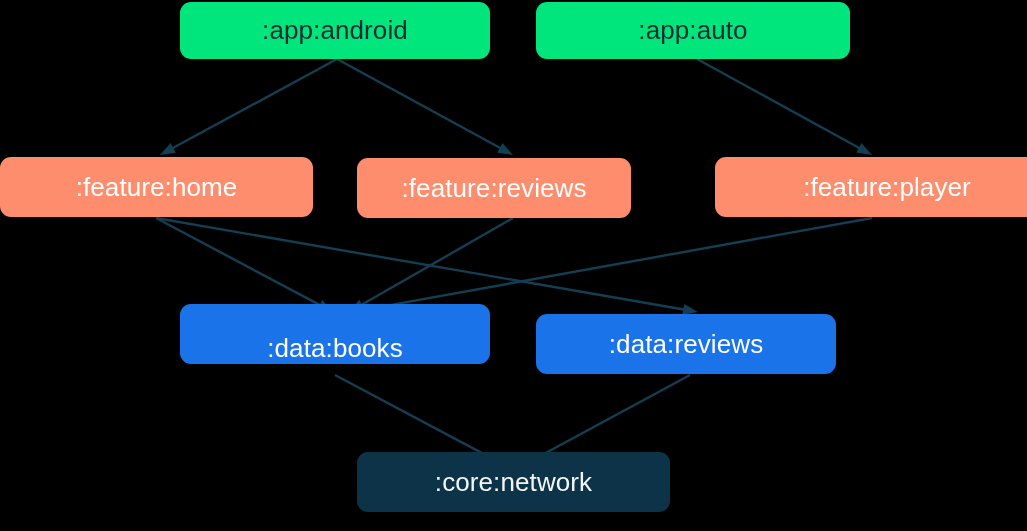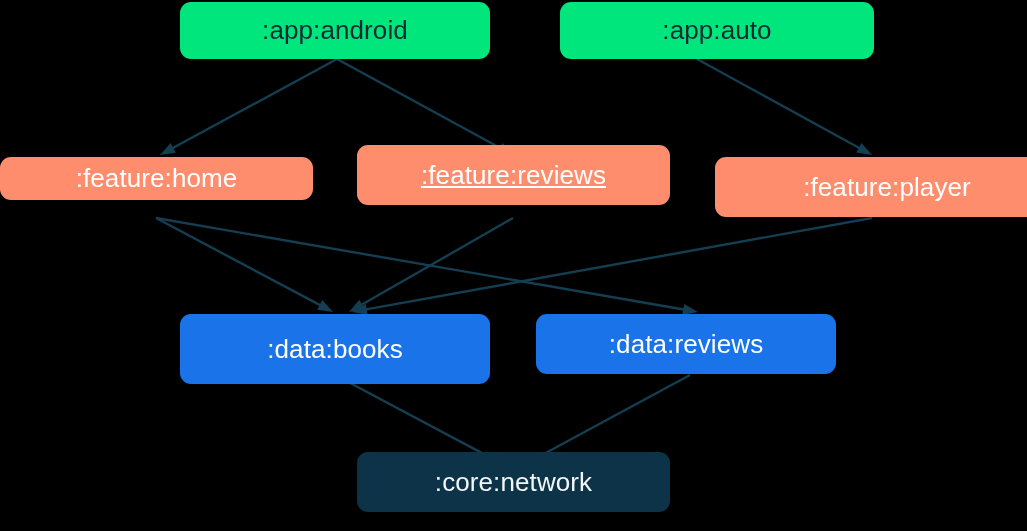--- a/index.html
+++ b/index.html
@@ -82,33 +82,33 @@
       <g>
         <line x1="690" y1="375" x2="529.4354329234869" y2="461.8168880123007" stroke="#143E52" stroke-width="2.4" stroke-linecap="butt"></line>
         <polygon points="518,468 528.5787983015351,456.0275722388717 533.810662291127,465.7037077895145" fill="#143E52"></polygon>
       </g>
     </svg>
 
   <div id="node-layer">
       <div class="node node-app" style="left: 180px; top: 2px; width: 310px; height: 57px;">
         <span>:app:android</span>
       </div>
-      <div class="node node-app" style="left: 560px; top: 2px; width: 314px; height: 57px;">
+      <div class="node node-app" style="left: 536px; top: 2px; width: 314px; height: 57px;">
         <span>:app:auto</span>
       </div>
-      <div class="node node-feature" style="left: 0px; top: 157px; width: 313px; height: 43px; justify-content: center;">
+      <div class="node node-feature" style="left: 0px; top: 157px; width: 313px; height: 60px; justify-content: center;">
         <span>:feature:home</span>
       </div>
-      <div class="node node-feature" style="left: 357px; top: 145px; width: 313px; height: 60px; text-decoration: underline;">
+      <div class="node node-feature" style="left: 357px; top: 158px; width: 274px; height: 60px;">
         <span>:feature:reviews</span>
       </div>
       <div class="node node-feature" style="left: 715px; top: 157px; width: 344px; height: 60px; text-align: center;">
         <span>:feature:player</span>
       </div>
-      <div class="node node-data" style="left: 180px; top: 314px; width: 310px; height: 70px;">
+      <div class="node node-data" style="left: 180px; top: 304px; width: 310px; height: 60px; align-items: flex-end;">
         <span>:data:books</span>
       </div>
       <div class="node node-data" style="left: 536px; top: 314px; width: 300px; height: 60px;">
         <span>:data:reviews</span>
       </div>
       <div class="node node-core" style="left: 357px; top: 452px; width: 313px; height: 60px;">
         <span>:core:network</span>
       </div>
     </div>
 

